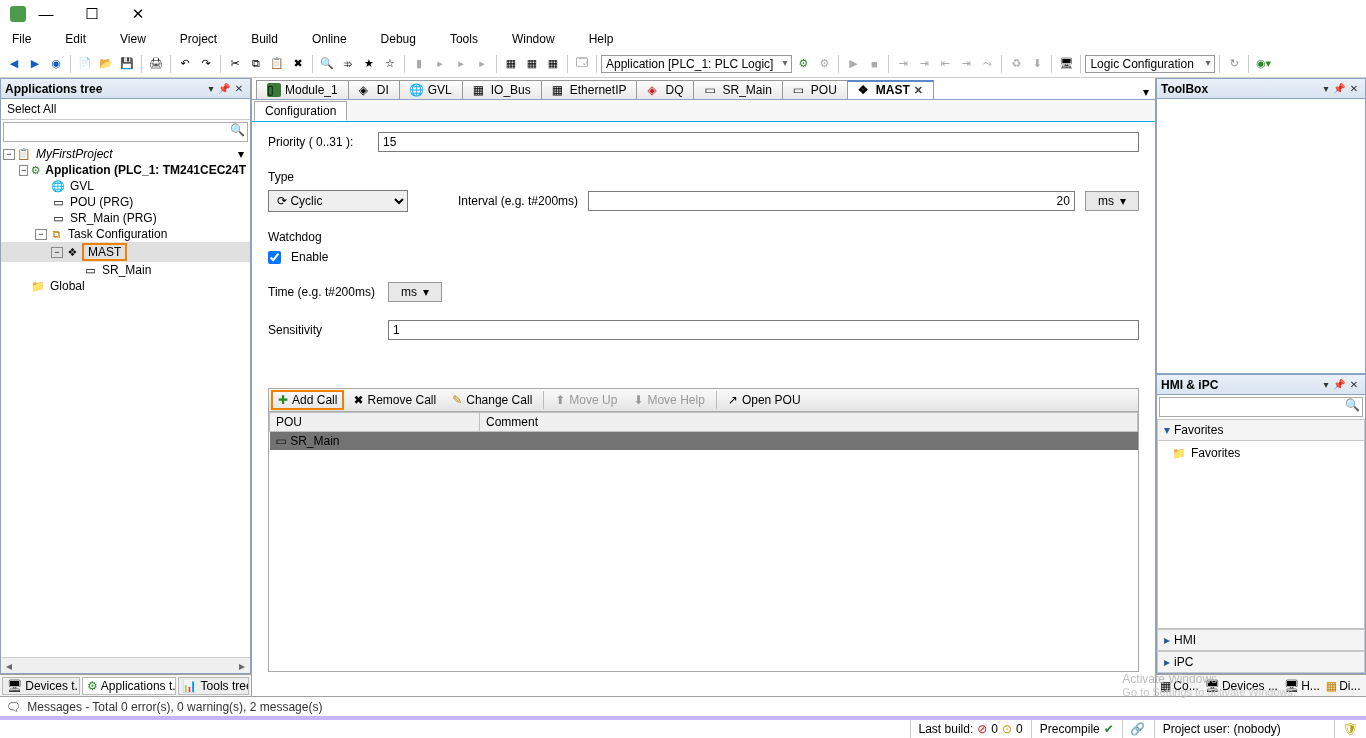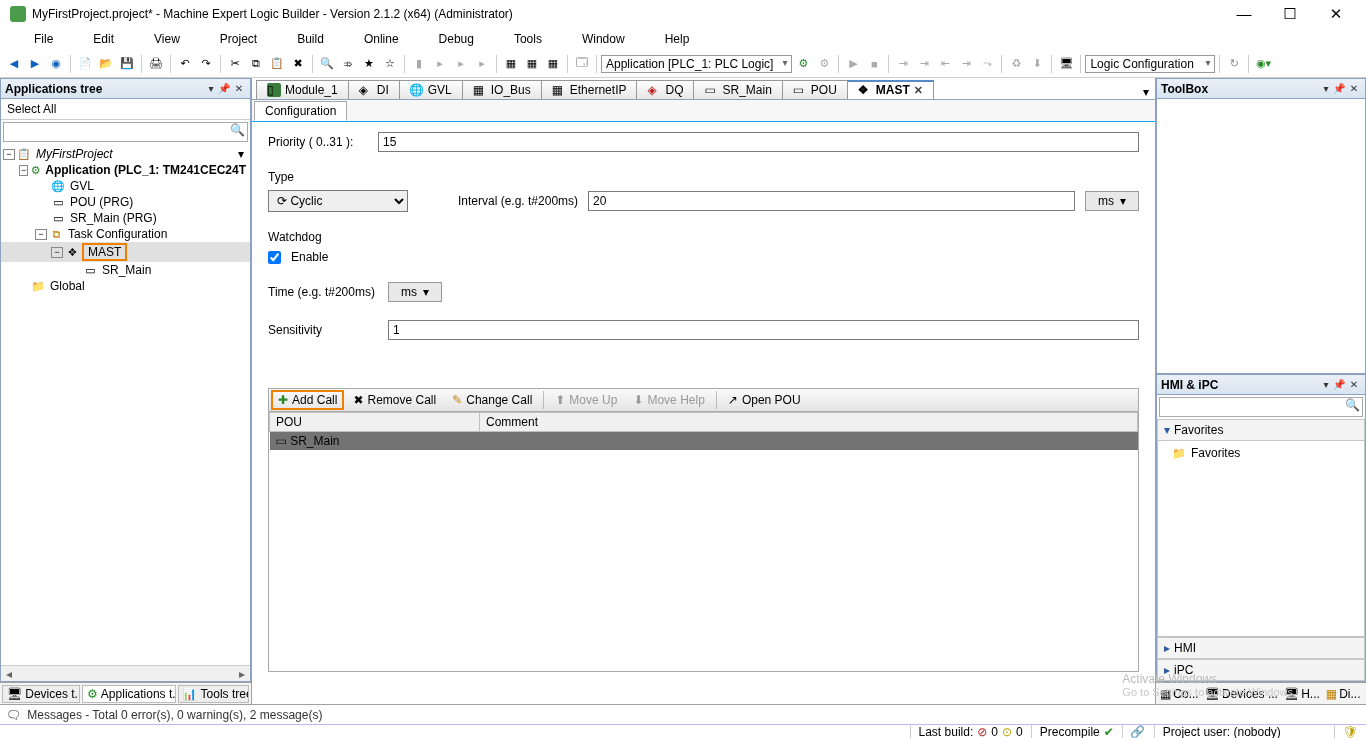--- a/index.html
+++ b/index.html
@@ -2,21 +2,21 @@
 <html><head>
 <meta charset="utf-8">
 <style>
 * { box-sizing: border-box; margin: 0; padding: 0; font-family: "Segoe UI", Tahoma, sans-serif; font-size: 12px; }
 body { background: #fff; width: 1366px; height: 738px; overflow: hidden; display: flex; flex-direction: column; }
 .titlebar { height: 28px; display: flex; align-items: center; padding: 0 4px; }
 .titlebar .icon { width: 16px; height: 16px; background: #4a9b4a; border-radius: 3px; margin: 0 6px; }
 .titlebar .title { flex: 1; font-size: 12px; }
 .titlebar .winbtns { display: flex; gap: 18px; padding-right: 12px; }
 .titlebar .winbtn { width: 28px; text-align: center; font-size: 15px; cursor: default; }
-.menubar { height: 22px; display: flex; align-items: center; padding: 0 22px; gap: 16px; }
+.menubar { height: 22px; display: flex; align-items: center; padding: 0 0; gap: 10px; }
 .menubar .menuitem { padding: 2px 12px; cursor: default; }
 .toolbar { height: 28px; display: flex; align-items: center; padding: 2px 4px; border-bottom: 1px solid #d0d0d0; gap: 1px; background:#fff;}
 .toolbar .tbtn { width: 20px; height: 20px; display:inline-flex; align-items:center; justify-content:center; cursor:pointer; border-radius:2px; font-size:11px;}
 .toolbar .sep { width: 1px; height: 18px; background: #ccc; margin: 0 3px; }
 .toolbar .combo { border: 1px solid #999; padding: 1px 18px 1px 4px; font-size: 12px; background:#fff; position:relative; min-width:180px;}
 .toolbar .combo::after{content:"▾"; position:absolute; right:4px; top:1px; font-size:10px; color:#666;}
 .main { flex: 1; display: flex; min-height: 0; }
 .panel { border: 1px solid #8ba3c0; background: #fff; display: flex; flex-direction: column; }
 .panel-header { height: 20px; background: linear-gradient(#eaf0f8,#d8e4f0); border-bottom: 1px solid #8ba3c0; display: flex; align-items: center; padding: 0 4px; font-size: 11px; }
 .panel-header .ptitle { flex: 1; font-weight: bold; }
@@ -62,34 +62,33 @@
 .call-table tr.row{background:#737373;}
 .right-col{width:211px; display:flex; flex-direction:column; border-left:1px solid #a0a0a0;}
 .right-col .panel{flex:0 0 auto;}
 .right-col .toolbox-body{flex:1; background:#fff;}
 .favrow{border:1px solid #c8c8c8; padding:3px 6px; background:#f4f4f4; font-size:11px; display:flex; align-items:center; gap:4px;}
 .favhead{background:#eee; border:1px solid #c0c0c0; padding:3px 6px; font-size:11px;}
 .favbody{flex:1; border:1px solid #c0c0c0; border-top:none; padding:4px;}
 .section-bar{border:1px solid #c8c8c8; padding:3px 6px; background:#f4f4f4; font-size:11px; display:flex; align-items:center; gap:4px;}
 .mini-tabs{height:22px; border-top:1px solid #a0a0a0; display:flex; align-items:center; padding:0 2px; gap:2px; background:#f4f4f4;}
 .mini-tabs .mtab{display:flex; align-items:center; gap:2px; font-size:11px; padding:0 2px; white-space:nowrap; overflow:hidden;}
-.statusbar{height:14px; border-top:1px solid #c4b5fd; display:flex; align-items:center; background:#fff; font-size:11px;}
+.statusbar{height:22px; border-top:4px solid #c4b5fd; display:flex; align-items:center; background:#fff; font-size:11px;}
 .msgbar{height:20px; border-top:1px solid #a0a0a0; display:flex; align-items:center; padding:0 6px; gap:6px; font-size:11px; color:#333;}
 .status-seg{padding:0 8px; display:flex; align-items:center; gap:4px; border-left:1px solid #ccc; height:100%;}
 .watermark{position:absolute; right:70px; bottom:40px; color:#bcbcbc; font-size:18px; pointer-events:none; text-align:left;}
 .watermark .sub{font-size:11px; color:#c8c8c8;}
 .scrollbar-h{height:16px; background:#f0f0f0; border-top:1px solid #ccc; display:flex; align-items:center;}
 .scrollbar-h .arrow{width:16px; text-align:center; color:#666;}
 </style>
 </head>
 <body>
 
 <div class="titlebar">
   <div class="icon"></div>
-  <div class="title">MyFirstProject.project* - Machine Expert Logic Builder - Version 2.1.2 (x64) (Administrator)</div>
   <div class="winbtns">
     <div class="winbtn">—</div>
     <div class="winbtn">☐</div>
     <div class="winbtn">✕</div>
   </div>
 </div>
 
 <div class="menubar">
   <div class="menuitem">File</div>
   <div class="menuitem">Edit</div>
@@ -292,21 +291,21 @@
     <div class="form-area">
       <div class="form-row">
         <label style="width:100px">Priority ( 0..31 ):</label>
         <input type="text" style="flex: 1 1 0%;" value="15">
       </div>
       <div class="fieldset-title">Type</div>
       <div class="form-row">
         <select class="combo2"><option>⟳ Cyclic</option></select>
         <span style="width:30px"></span>
         <label>Interval (e.g. t#200ms)</label>
-        <input type="text" style="flex: 1 1 0%;" value="20">
+        <input type="text" style="flex: 1 1 0%; text-align: right;" value="20">
         <span class="unitbtn">
             <span>ms</span>
             <span>▾</span>
           </span>
       </div>
       <div class="fieldset-title" style="margin-top:18px">Watchdog</div>
       <div class="form-row">
         <input type="checkbox" checked="" style="">
         <label>Enable</label>
       </div>

